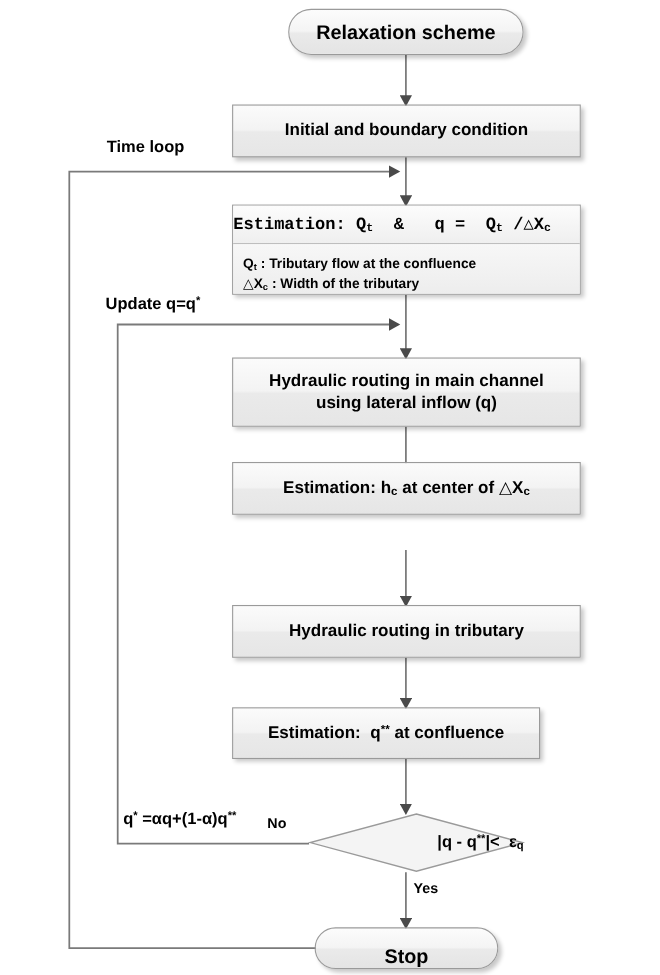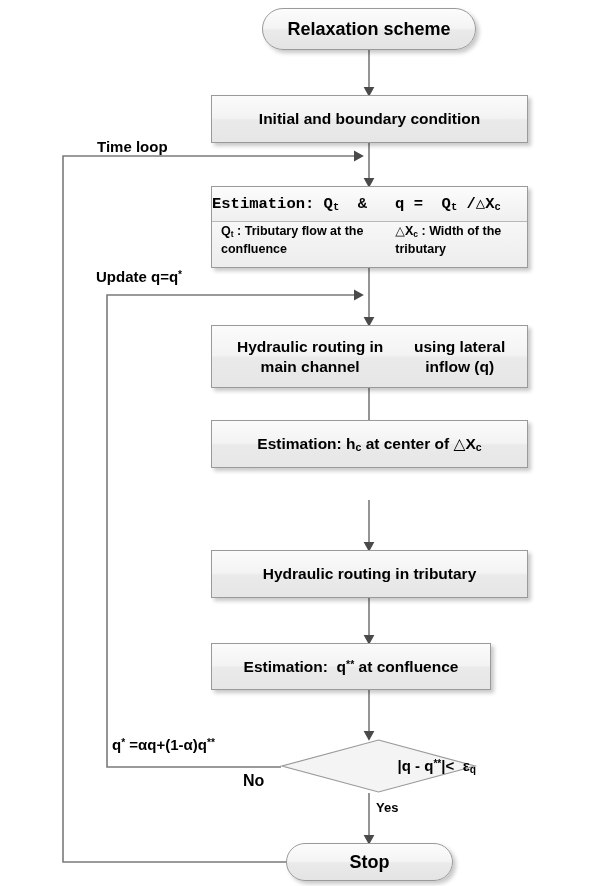--- a/index.html
+++ b/index.html
@@ -60,21 +60,21 @@
   .splitbox .top {
     flex: 0 0 35px;
     display: flex; align-items: center; justify-content: flex-start;
     font-weight: bold; font-size: 15.5px;
     border-bottom: 1px solid #b9b9b9;
     background: linear-gradient(180deg, #fcfcfc 0%, #efefef 100%);
     font-family: Liberation Mono, monospace;
   }
   .splitbox .bot {
     flex: 1 1 auto;
-    display: flex; justify-content: flex-end;
+    display: flex; flex-direction: column; justify-content: flex-end;
     padding-left: 9px;
     font-weight: bold; font-size: 12.5px;
     line-height: 1.45;
     background: linear-gradient(180deg, #f7f7f7 0%, #ededed 100%);
   }
 
   
   .diamond-wrap { position: absolute; z-index: 3; }
   .diamond-wrap svg { position: absolute; left:0; top:0; overflow: visible; }
   .diamond-label {
@@ -145,21 +145,21 @@
   <div class="splitbox" style="left:211px; top:186px; width:317px; height:82px;">
     <div class="top">
       <span>Estimation: Q<sub>t</sub> &nbsp;&amp;&nbsp;&nbsp; q = &nbsp;Q<sub>t</sub> /<span class="tri">△</span>X<sub>c</sub></span>
     </div>
     <div class="bot">
       <span>Q<sub>t</sub> : Tributary flow at the confluence</span>
       <span><span class="tri">△</span>X<sub>c</sub> : Width of the tributary</span>
     </div>
   </div>
 
-  <div class="node proc" style="left:211px; top:325px; width:317px; height:63px; flex-direction:row;">
+  <div class="node proc" style="left:211px; top:325px; width:317px; height:63px; flex-direction:column;">
     <span>Hydraulic routing in main channel</span>
     <span>using lateral inflow (q)</span>
   </div>
 
   <div class="node proc" style="left:211px; top:420px; width:317px; height:48px;">
     <span>Estimation: h<sub>c</sub> at center of <span class="tri">△</span>X<sub>c</sub></span>
   </div>
 
   <div class="node proc" style="left:211px; top:550px; width:317px; height:48px;">
     <span>Hydraulic routing in tributary</span>
@@ -171,37 +171,37 @@
 
   <div class="diamond-wrap" style="left:281px; top:739px; width:195px; height:54px;">
     <svg width="195" height="54" viewBox="0 0 195 54">
       <polygon points="97.5,1 194,27 97.5,53 1,27" fill="#f4f4f4" stroke="#9a9a9a" stroke-width="1.2" style="filter:none"></polygon>
     </svg>
     <div class="diamond-label">
       <span>|q - q<sup>**</sup>|&lt; &nbsp;ε<sub>q</sub></span>
     </div>
   </div>
 
-  <div class="node terminal" style="left:286px; top:843px; width:167px; height:38px;">
+  <div class="node terminal" style="left:286px; top:843px; width:167px; height:38px;align-items:flex-end;">
     <span>Stop</span>
   </div>
 
-  <div class="flabel" style="left:97px; top:138px; font-size:15px;">
+  <div class="flabel" style="left:97px; top:125px; font-size:15px;">
     <span>Time loop</span>
   </div>
 
   <div class="flabel" style="left:96px; top:268px; font-size:15px;">
     <span>Update q=q</span><sup>*</sup>
   </div>
 
   <div class="flabel" style="left:112px; top:736px; font-size:15px;">
     <span>q<sup>*</sup> =αq+(1-α)q<sup>**</sup></span>
   </div>
 
-  <div class="flabel" style="left:243px; top:772px; font-size:16px;">
+  <div class="flabel" style="left:243px; top:741px; font-size:13px;">
     <span>No</span>
   </div>
 
   <div class="flabel" style="left:376px; top:800px; font-size:13px;">
     <span>Yes</span>
   </div>
 
 </div>
 
 </body></html>

